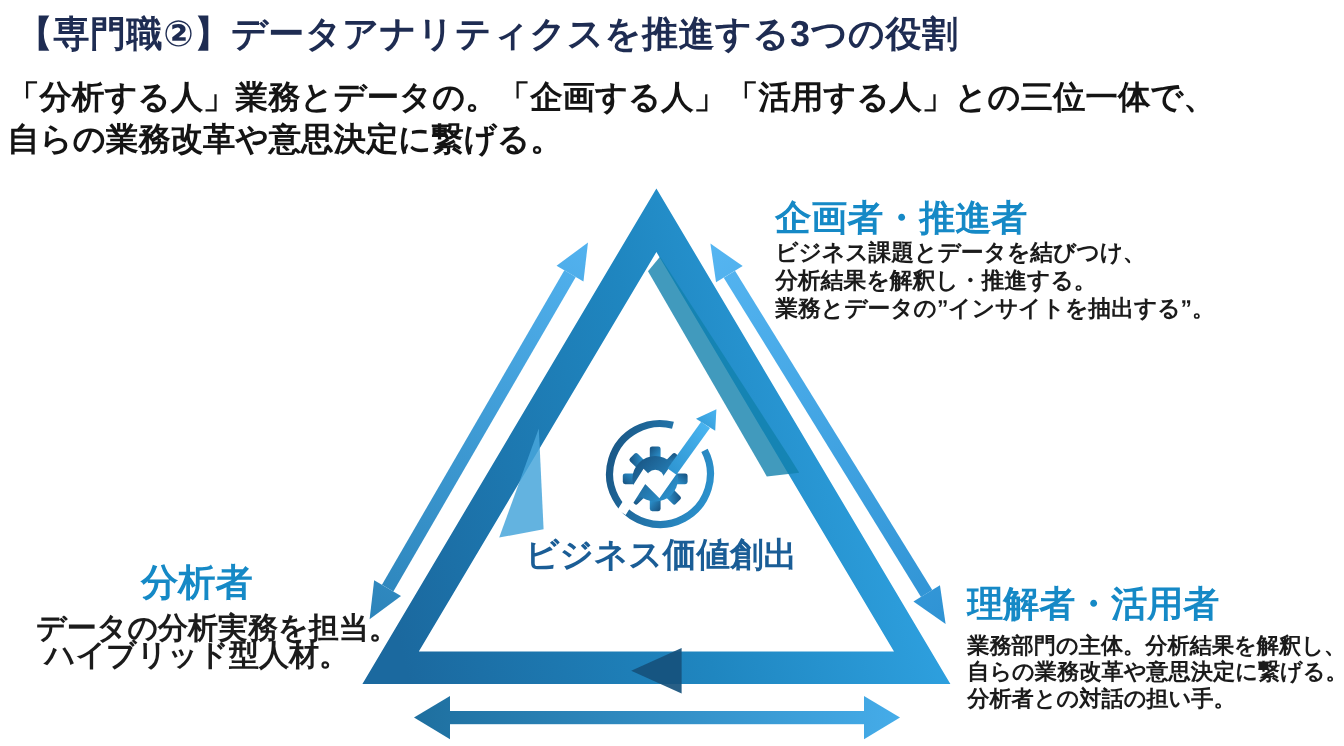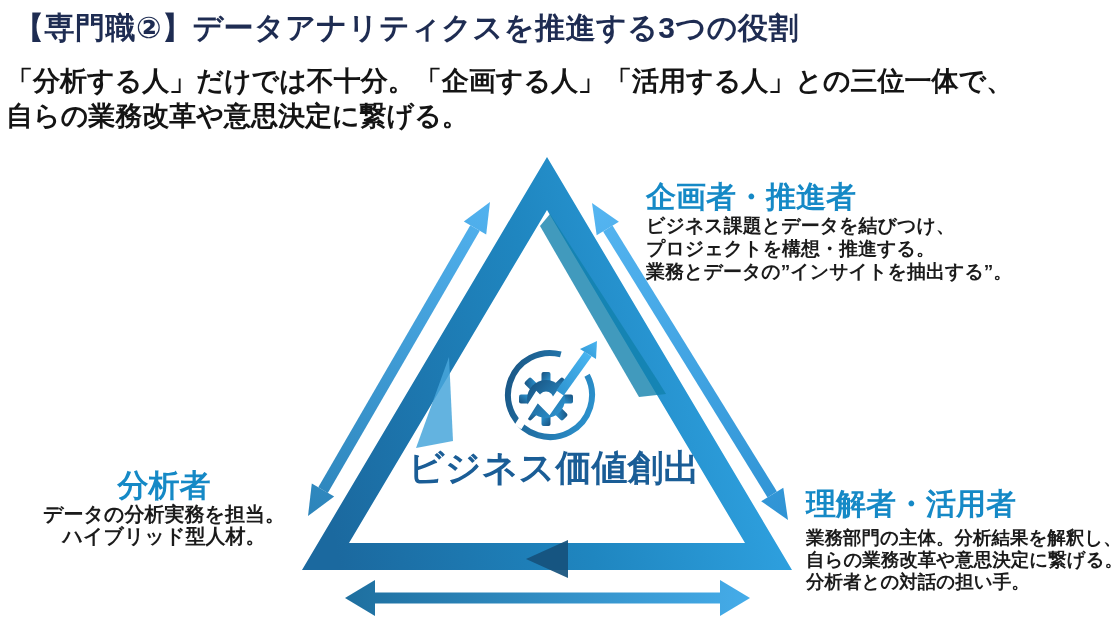--- a/index.html
+++ b/index.html
@@ -12,40 +12,40 @@
     color:#1e2c52;letter-spacing:0.5px;white-space:nowrap;
   }
   .subtitle{
     position:absolute;left:6px;top:64px;font-size:27px;font-weight:800;
     color:#141414;line-height:35px;white-space:nowrap;
   }
   .diagram{position:absolute;inset:0;}
   .diagram svg{position:absolute;left:0;top:0;}
   .center-label{
     position:absolute;left:408px;top:444px;width:286px;text-align:center;
-    font-size:36px;font-weight:800;color:#1a5d96;white-space:nowrap;
+    font-size:28px;font-weight:800;color:#1a5d96;white-space:nowrap;
   }
   .role-title{font-size:30px;font-weight:800;color:#1589c6;white-space:nowrap;line-height:34px;}
   .role-body{font-size:19px;font-weight:700;color:#1b1b1b;line-height:23px;white-space:nowrap;}
-  .role-planner{position:absolute;left:646px;top:180px;text-align:left;}
+  .role-planner{position:absolute;left:646px;top:166px;text-align:left;}
   .role-planner .role-body{margin-top:0;}
   .role-analyst{position:absolute;left:30px;top:469px;width:268px;text-align:center;}
   .role-analyst .role-title{font-size:31px;}
-  .role-analyst .role-body{margin-top:0;line-height:22px;font-size:20px;}
+  .role-analyst .role-body{margin-top:10px;line-height:22px;font-size:25px;}
   .role-user{position:absolute;left:806px;top:487px;text-align:left;}
   .role-user .role-body{margin-top:6px;line-height:22px;font-size:18.5px;}
 </style>
 </head>
 <body>
 
 <div class="slide">
 
   <div class="title">【専門職②】データアナリティクスを推進する3つの役割</div>
   <div class="subtitle">
-    <div>「分析する人」だけでは不十分。「企画する人」「活用する人」との三位一体で、</div>
+    <div>「分析する人」業務とデータの。「企画する人」「活用する人」との三位一体で、</div>
     <div>自らの業務改革や意思決定に繋げる。</div>
   </div>
 
   <div class="diagram">
 
     <svg width="1120" height="622" viewBox="0 0 1120 622" aria-hidden="true">
       <defs>
         <linearGradient id="gTri" x1="0" y1="0.6" x2="1" y2="0.4">
           <stop offset="0" stop-color="#1b699f"></stop>
           <stop offset="0.5" stop-color="#1f86c0"></stop>
@@ -132,21 +132,21 @@
         <polygon points="597,341 596,359 580,349" fill="url(#gIconArrow)"></polygon>
       </g>
     </svg>
 
     <div class="center-label">ビジネス価値創出</div>
 
     <div class="role-planner">
       <div class="role-title">企画者・推進者</div>
       <div class="role-body">
         <div>ビジネス課題とデータを結びつけ、</div>
-        <div>プロジェクトを構想・推進する。</div>
+        <div>分析結果を解釈し・推進する。</div>
         <div>業務とデータの”インサイトを抽出する”。</div>
       </div>
     </div>
 
     <div class="role-analyst">
       <div class="role-title">分析者</div>
       <div class="role-body">
         <div>データの分析実務を担当。</div>
         <div>ハイブリッド型人材。</div>
       </div>

